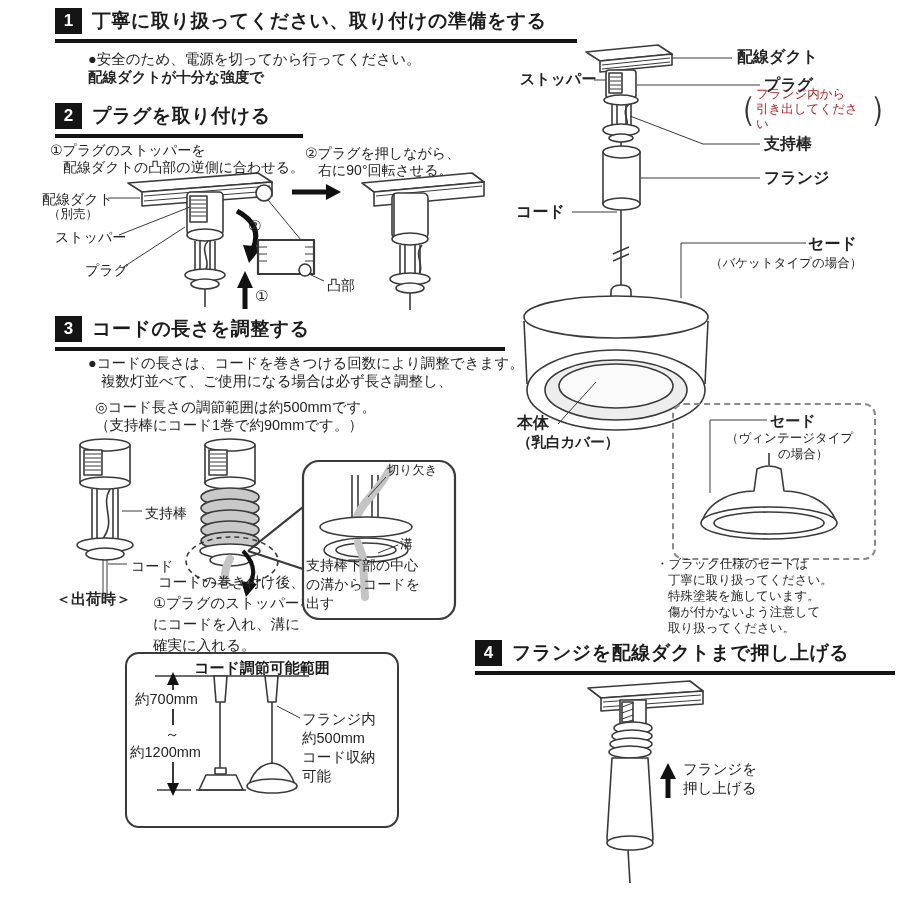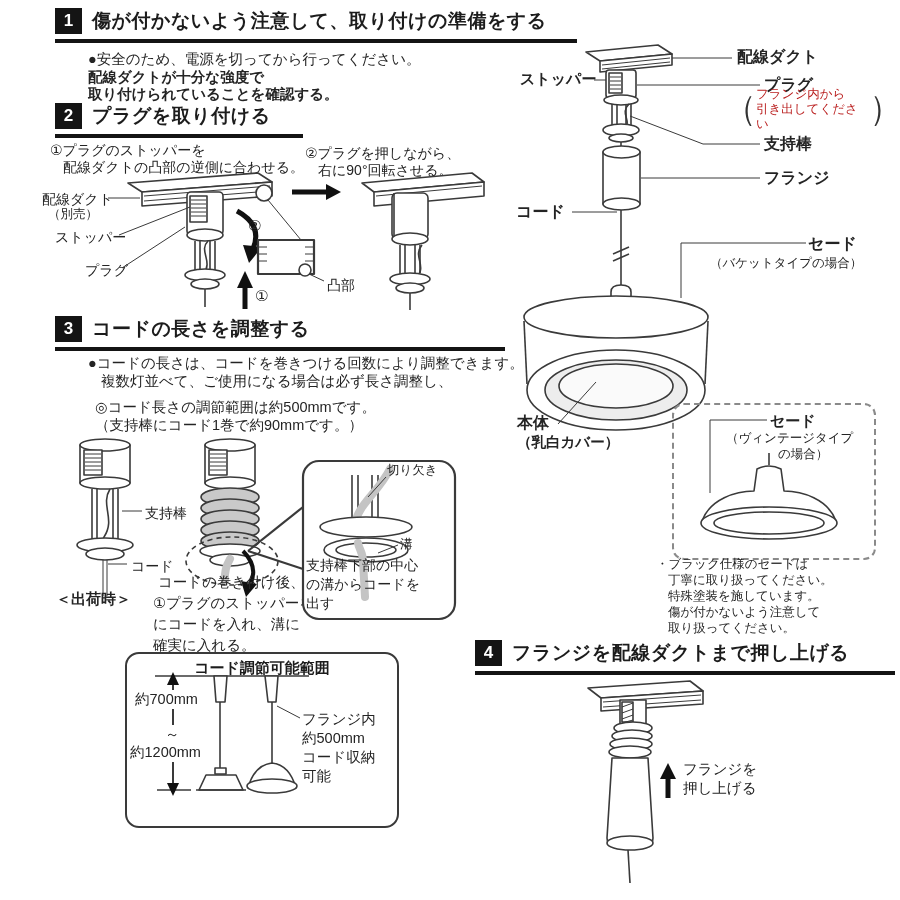--- a/index.html
+++ b/index.html
@@ -37,25 +37,24 @@
   .pnote .lines{font-size:12.5px;line-height:15px;color:#b91c1c;}
   .wbg{background:#fff;padding:0 2px;}
 </style>
 </head>
 <body>
 
 <div class="page">
 
   <div class="hdr" style="left:55px;top:8px;width:522px">
     <span class="num">1</span>
-    <span class="ttl">傷が付かないよう注意して、取り付けの準備をする</span>
+    <span class="ttl">丁寧に取り扱ってください、取り付けの準備をする</span>
   </div>
   <div class="t s14" style="left:88px;top:50px">●安全のため、電源を切ってから行ってください。</div>
   <div class="t s14 b" style="left:88px;top:68px">配線ダクトが十分な強度で</div>
-  <div class="t s14 b" style="left:88px;top:85px">取り付けられていることを確認する。</div>
 
   <div class="hdr" style="left:55px;top:103px;width:248px">
     <span class="num">2</span>
     <span class="ttl">プラグを取り付ける</span>
   </div>
   <div class="t s13" style="left:50px;top:141px">①プラグのストッパーを</div>
   <div class="t s13" style="left:63px;top:158px">配線ダクトの凸部の逆側に合わせる。</div>
   <div class="t s13" style="left:305px;top:144px">②プラグを押しながら、</div>
   <div class="t s13" style="left:318px;top:161px">右に90°回転させる。</div>
 

